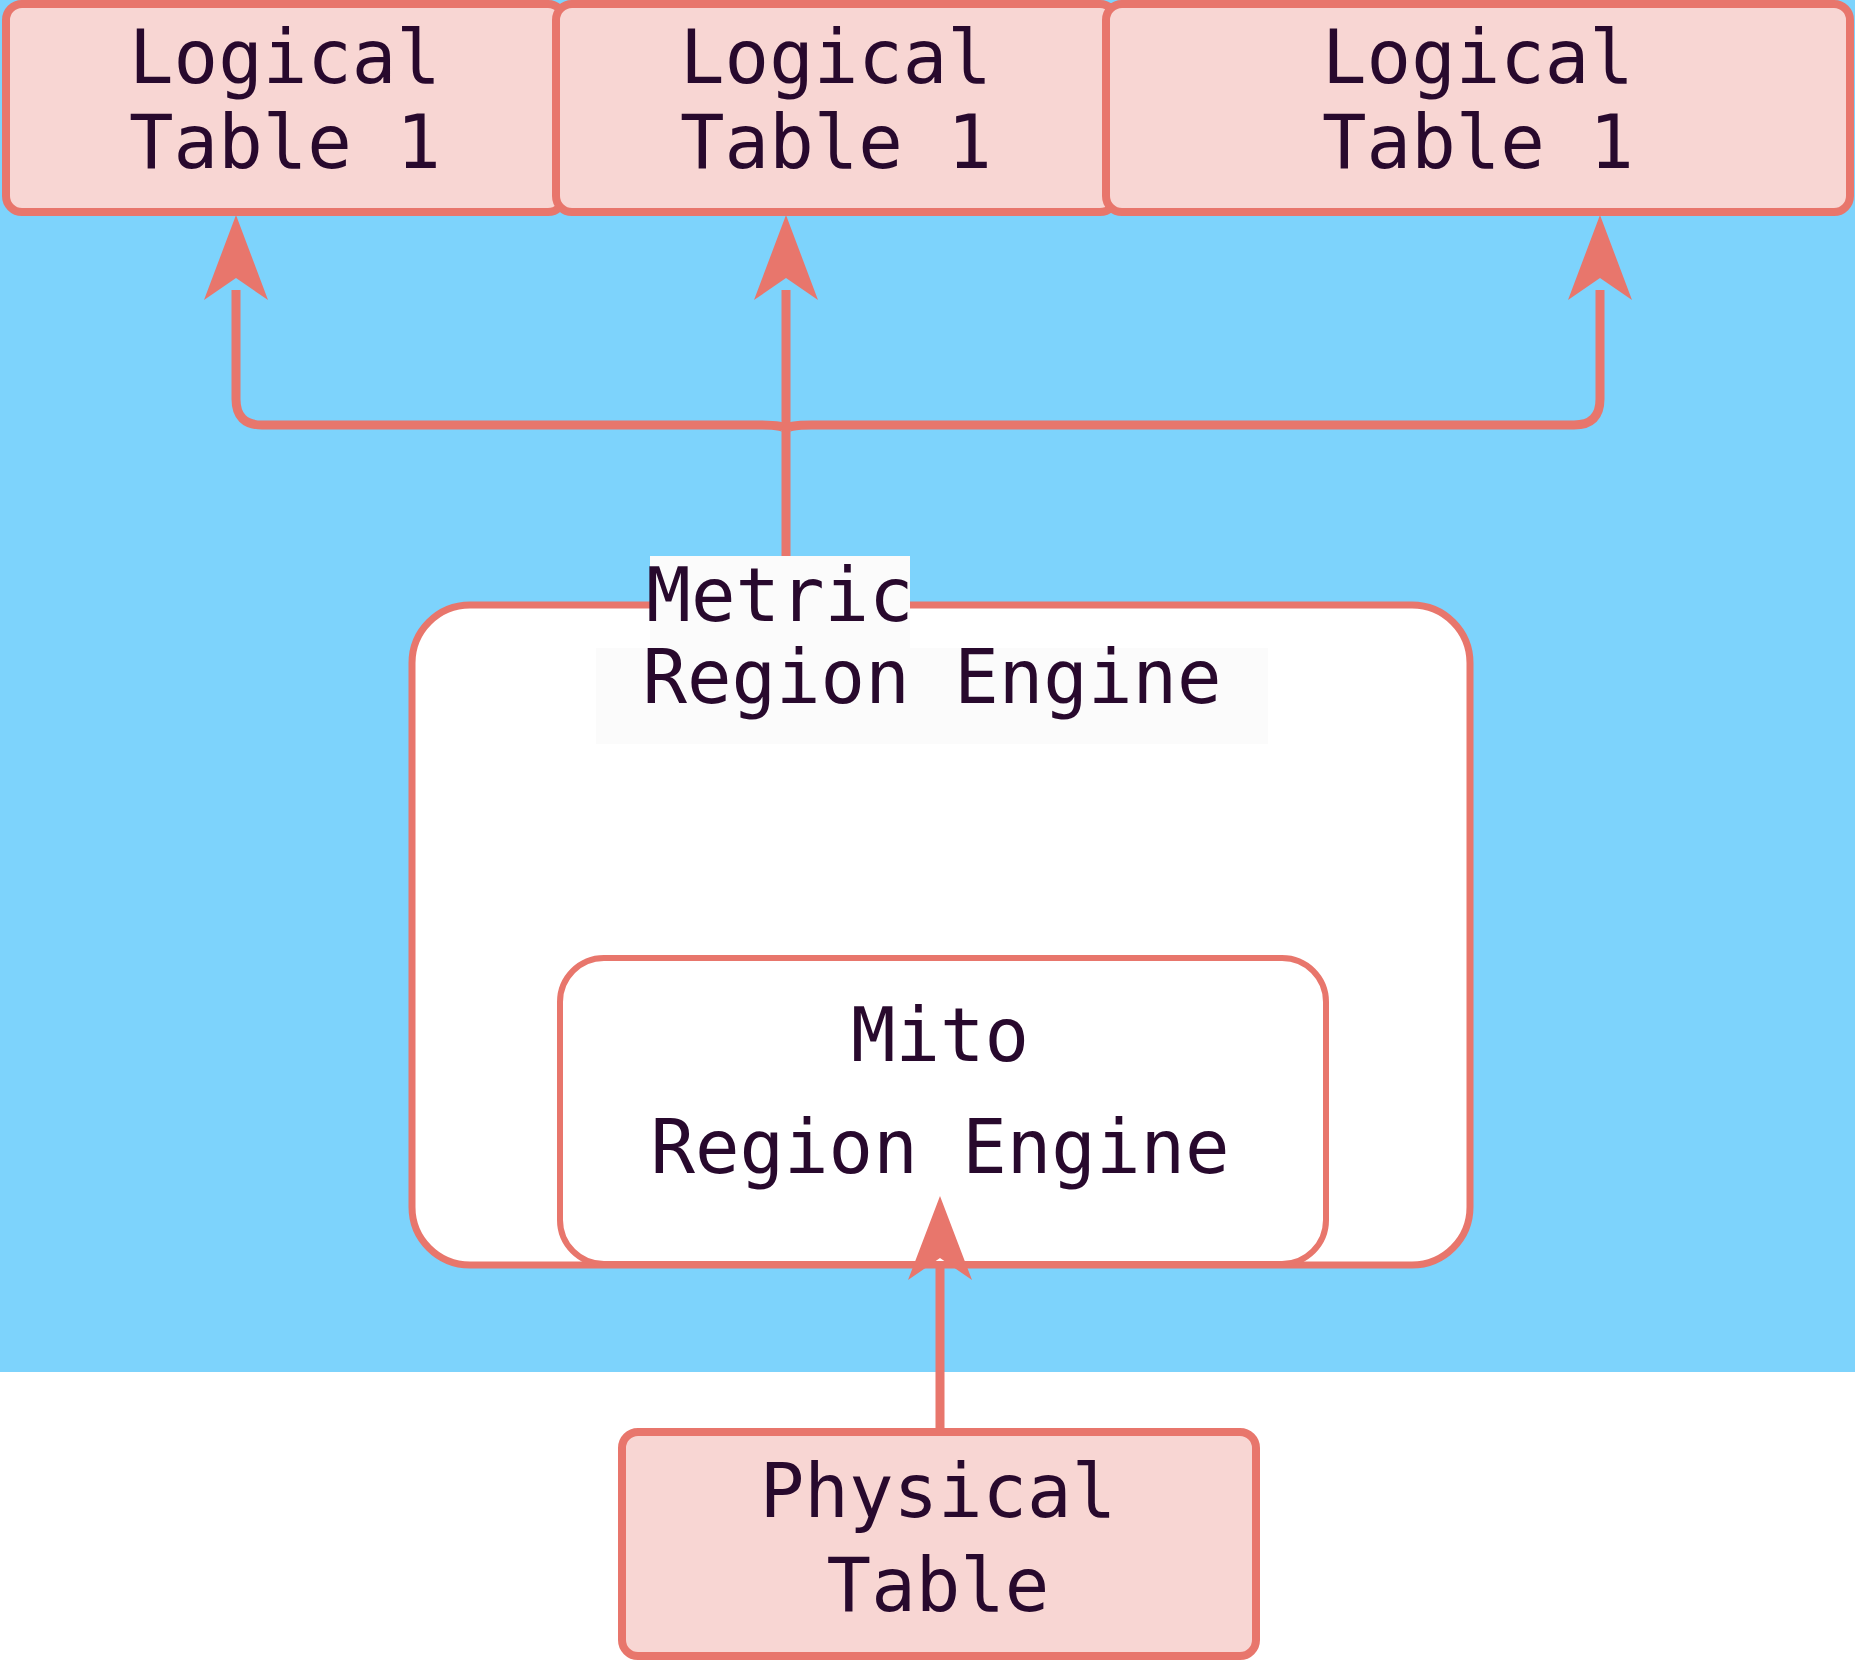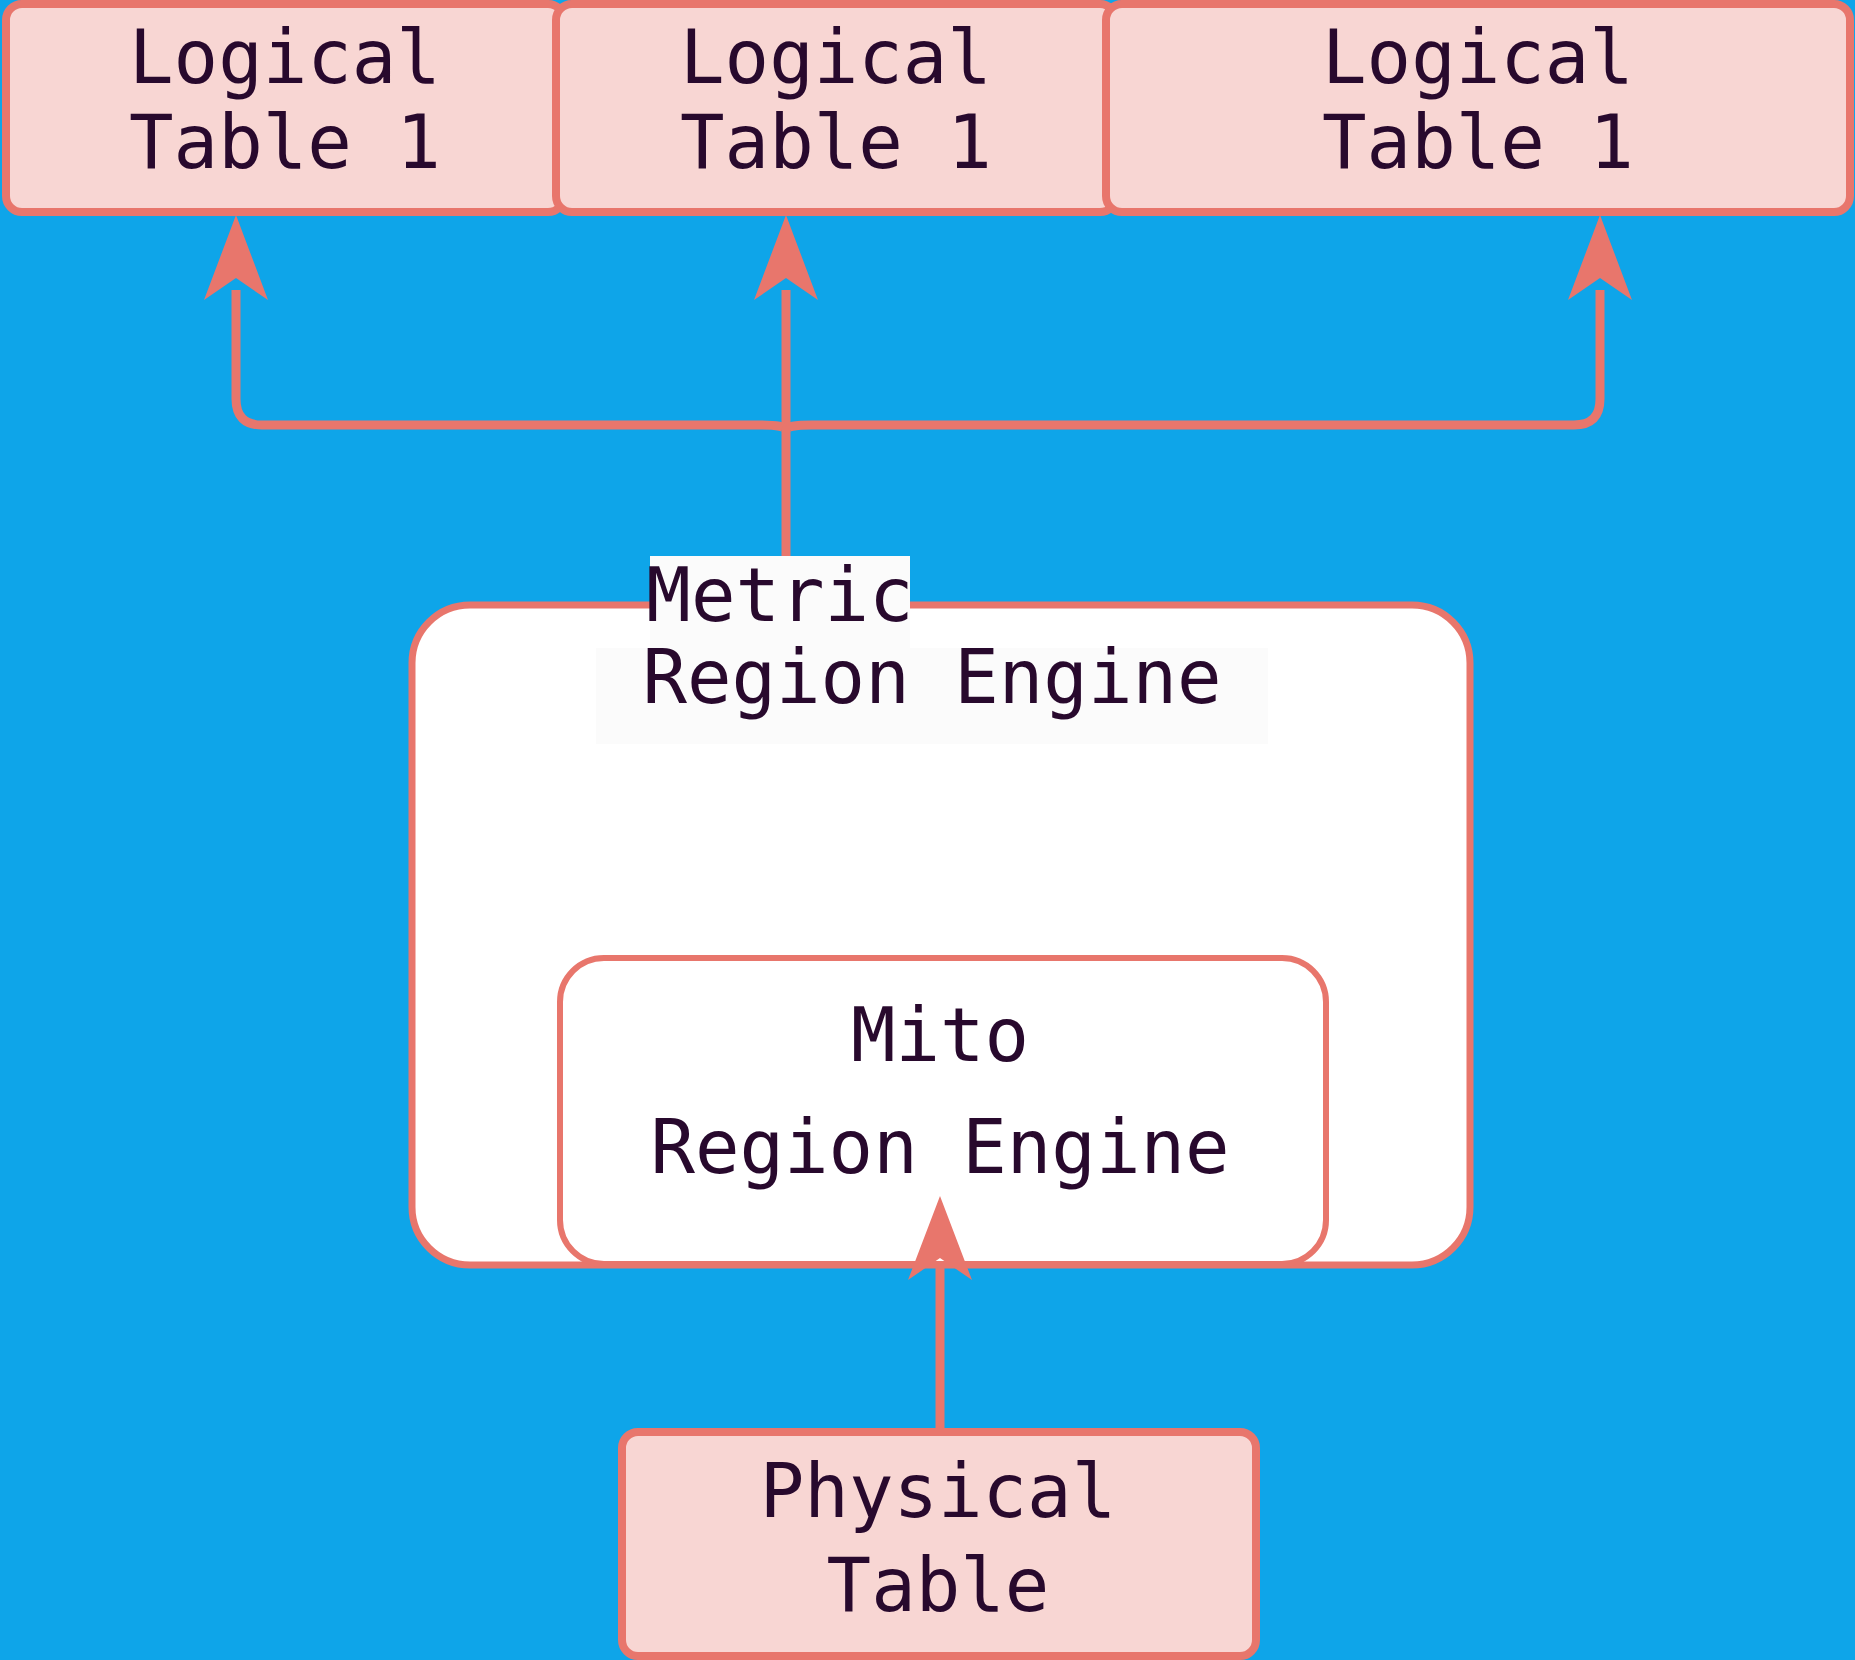--- a/index.html
+++ b/index.html
@@ -9,22 +9,22 @@
   }
   body {
     width: 1855px;
     height: 1660px;
     font-family: "DejaVu Sans Mono", "Liberation Mono", monospace;
     overflow: hidden;
   }
   #diagram-root {
     position: relative;
     width: 1855px;
-    height: 1660px;
-    background: #0ea5e9;
+    height: 1372px;
+    background: #7dd3fc;
   }
   svg#diagram-canvas {
     position: absolute;
     top: 0;
     left: 0;
     width: 1855px;
     height: 1660px;
   }
   .node-label {
     font-family: "DejaVu Sans Mono", "Liberation Mono", monospace;

